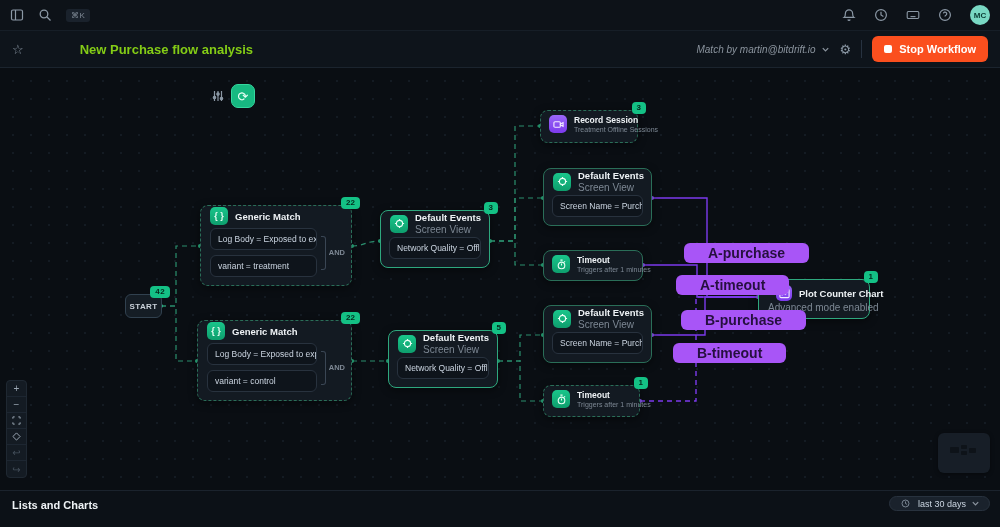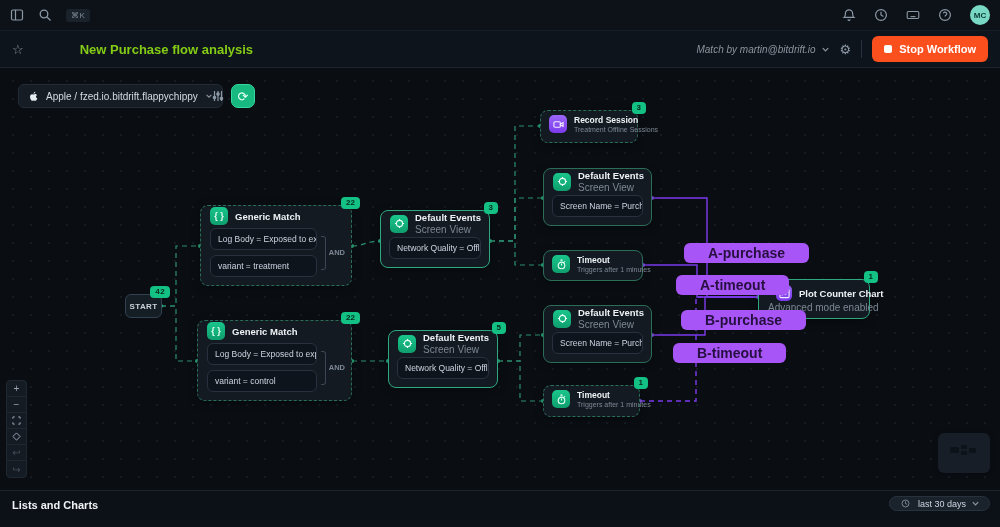--- a/index.html
+++ b/index.html
@@ -190,34 +190,20 @@
     </g>
     <g fill="#8b5cf6">
       <circle cx="652" cy="198" r="2"></circle>
         <circle cx="643" cy="265" r="2"></circle>
       <circle cx="652" cy="335" r="2"></circle>
         <circle cx="640" cy="401" r="2"></circle>
       <circle cx="758" cy="297" r="2"></circle>
     </g>
   </svg>
 
-  <div class="app-select">
-    <span class="apple">
-      <svg viewBox="0 0 24 24" fill="#e8edf2">
-          <path d="M17.5 12.6c0-2.5 2-3.7 2.1-3.8-1.1-1.7-2.9-1.9-3.5-2-1.5-.2-2.9.9-3.7.9-.8 0-1.9-.9-3.2-.8-1.6 0-3.1 1-4 2.4-1.7 3-.4 7.4 1.2 9.8.8 1.2 1.8 2.5 3.1 2.4 1.2-.1 1.7-.8 3.2-.8s1.9.8 3.2.8c1.3 0 2.2-1.2 3-2.4.9-1.4 1.3-2.7 1.3-2.8 0 0-2.6-1-2.7-3.7z"></path>
-          <path d="M15 4.6c.7-.8 1.1-2 1-3.1-1 .1-2.2.7-2.9 1.5-.6.7-1.2 1.9-1 3 1.1.1 2.2-.6 2.9-1.4z"></path>
-        </svg>
-    </span>
-    <span>Apple / fzed.io.bitdrift.flappychippy</span>
-    <span class="chev">
-        <svg viewBox="0 0 10 10" fill="none" stroke="currentColor" stroke-width="1.4">
-          <polyline points="2 3.5 5 6.5 8 3.5"></polyline>
-        </svg>
-      </span>
-  </div>
   <button class="filters-btn">
     <svg viewBox="0 0 12 12" fill="none" stroke="currentColor" stroke-width="1.2">
         <line x1="2.5" y1="1" x2="2.5" y2="11"></line>
         <line x1="6" y1="1" x2="6" y2="11"></line>
         <line x1="9.5" y1="1" x2="9.5" y2="11"></line>
         <circle cx="2.5" cy="7.5" r="1.2" fill="#8b98a5"></circle>
         <circle cx="6" cy="4" r="1.2" fill="#8b98a5"></circle>
         <circle cx="9.5" cy="8.5" r="1.2" fill="#8b98a5"></circle>
       </svg>
   </button>

